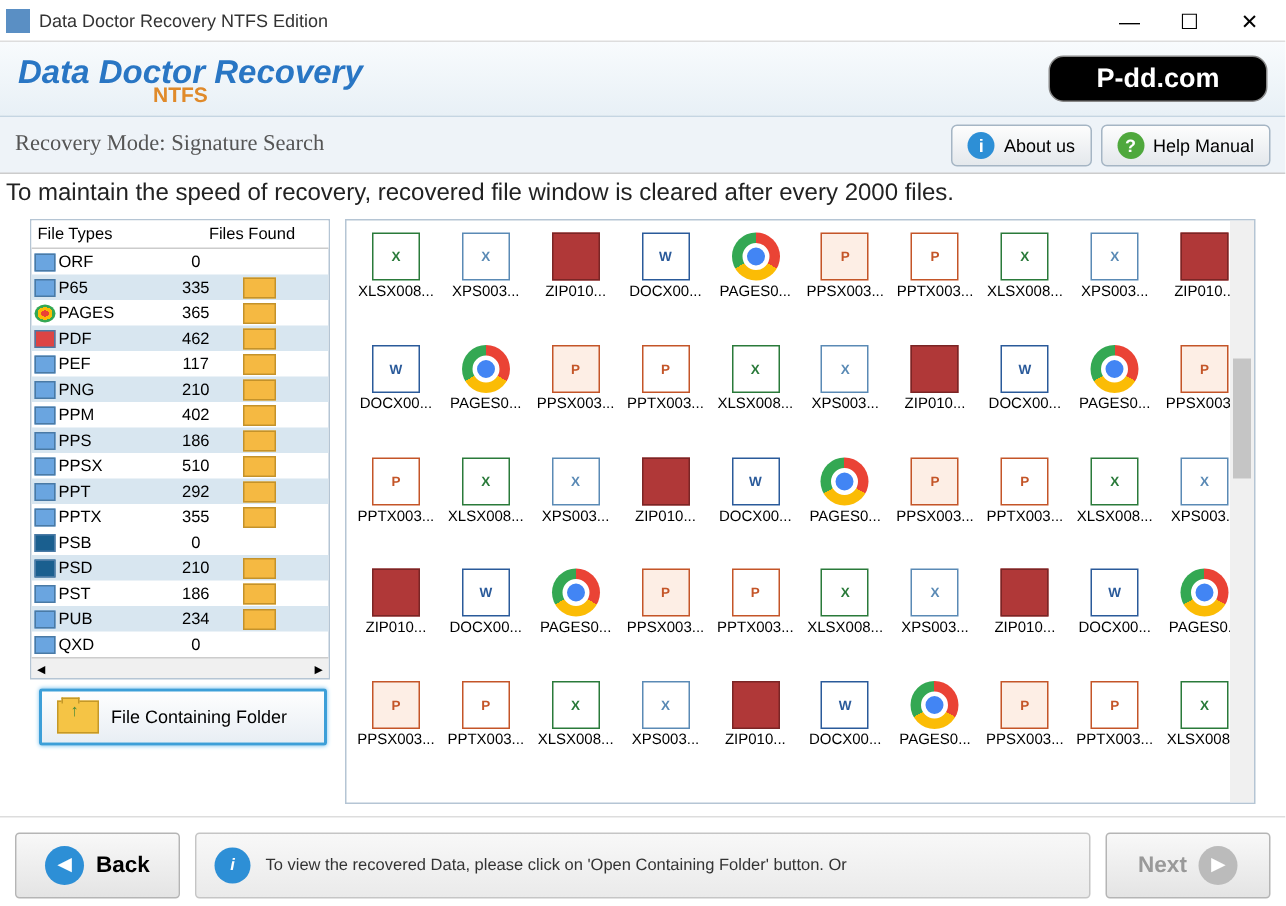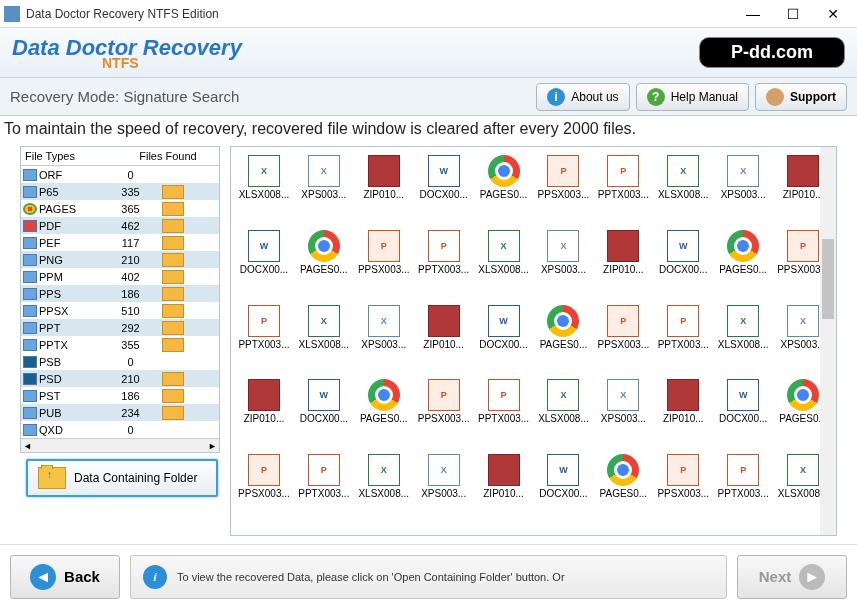--- a/index.html
+++ b/index.html
@@ -11,21 +11,21 @@
 .win-controls { display: flex; gap: 0; }
 .win-btn { width: 40px; height: 24px; display: flex; align-items: center; justify-content: center; font-size: 14px; cursor: pointer; }
 
 .header { height: 50px; background: linear-gradient(#f8fbfd, #e8f0f6); display: flex; align-items: center; padding: 0 12px; border-bottom: 1px solid #c5d5e2; }
 .logo-text { font-size: 22px; font-weight: bold; color: #2976c4; font-style: italic; }
 .logo-sub { font-size: 14px; color: #e08a2a; font-weight: bold; margin-left: 90px; margin-top: -6px; }
 .logo-wrap { display: flex; flex-direction: column; }
 .pdd-badge { margin-left: auto; background: #000; color: #fff; padding: 4px 31px; border-radius: 10px; font-size: 18px; font-weight: bold; border: 1px solid #888; }
 
 .mode-bar { height: 38px; background: #eef3f8; display: flex; align-items: center; padding: 0 10px; border-bottom: 1px solid #ccc; }
-.mode-text { font-family: Liberation Sans, sans-serif; font-size: 15px; color: #555; flex: 1; }
+.mode-text { font-family: Liberation Serif, serif; font-size: 15px; color: #555; flex: 1; }
 .top-btn { height: 28px; padding: 0 10px; margin-left: 6px; background: linear-gradient(#fdfdfd, #e4e8ec); border: 1px solid #a5b5c4; border-radius: 4px; display: flex; align-items: center; gap: 6px; font-size: 12px; cursor: pointer; }
 .top-btn .ico { width: 18px; height: 18px; border-radius: 50%; display: flex; align-items: center; justify-content: center; font-size: 12px; color: #fff; font-weight: bold; }
 .ico-info { background: #2d8fd6; }
 .ico-help { background: #4fa83d; }
 .ico-support { width: 18px; height: 18px; background: #d4a068; border-radius: 50%; }
 
 .notice { font-size: 16px; padding: 4px; color: #222; }
 
 .main { display: flex; padding: 4px 20px; gap: 6px; height: 398px; }
 
@@ -102,24 +102,20 @@
 <div class="mode-bar">
   <div class="mode-text">Recovery Mode: Signature Search</div>
   <div class="top-btn">
     <span class="ico ico-info">i</span>
     <span>About us</span>
   </div>
   <div class="top-btn">
     <span class="ico ico-help">?</span>
     <span>Help Manual</span>
   </div>
-  <div class="top-btn">
-    <span class="ico-support"></span>
-    <span style="font-weight:bold">Support</span>
-  </div>
 </div>
 
 <div class="notice">To maintain the speed of recovery, recovered file window is cleared after every 2000 files.</div>
 
 <div class="main">
   <div style="display:flex;flex-direction:column;width:204px">
     <div class="left-panel">
       <div class="left-header">
         <div class="col-types">File Types</div>
         <div class="col-found">Files Found</div>
@@ -223,21 +219,21 @@
           </div>
         </div>
       <div class="left-scroll">
           <span>◄</span>
           <span>►</span>
         </div>
     </div>
     <div class="open-folder-wrap">
       <div class="open-folder-btn">
         <div class="folder-icon"></div>
-        <span>Data Containing Folder</span>
+        <span>File Containing Folder</span>
       </div>
     </div>
   </div>
 
   <div class="right-panel">
     <div class="icon-grid" id="icon-grid">
         <div class="grid-item">
           <div class="grid-icon xlsx">X</div>
     <div class="grid-label">XLSX008...</div>
         </div>

